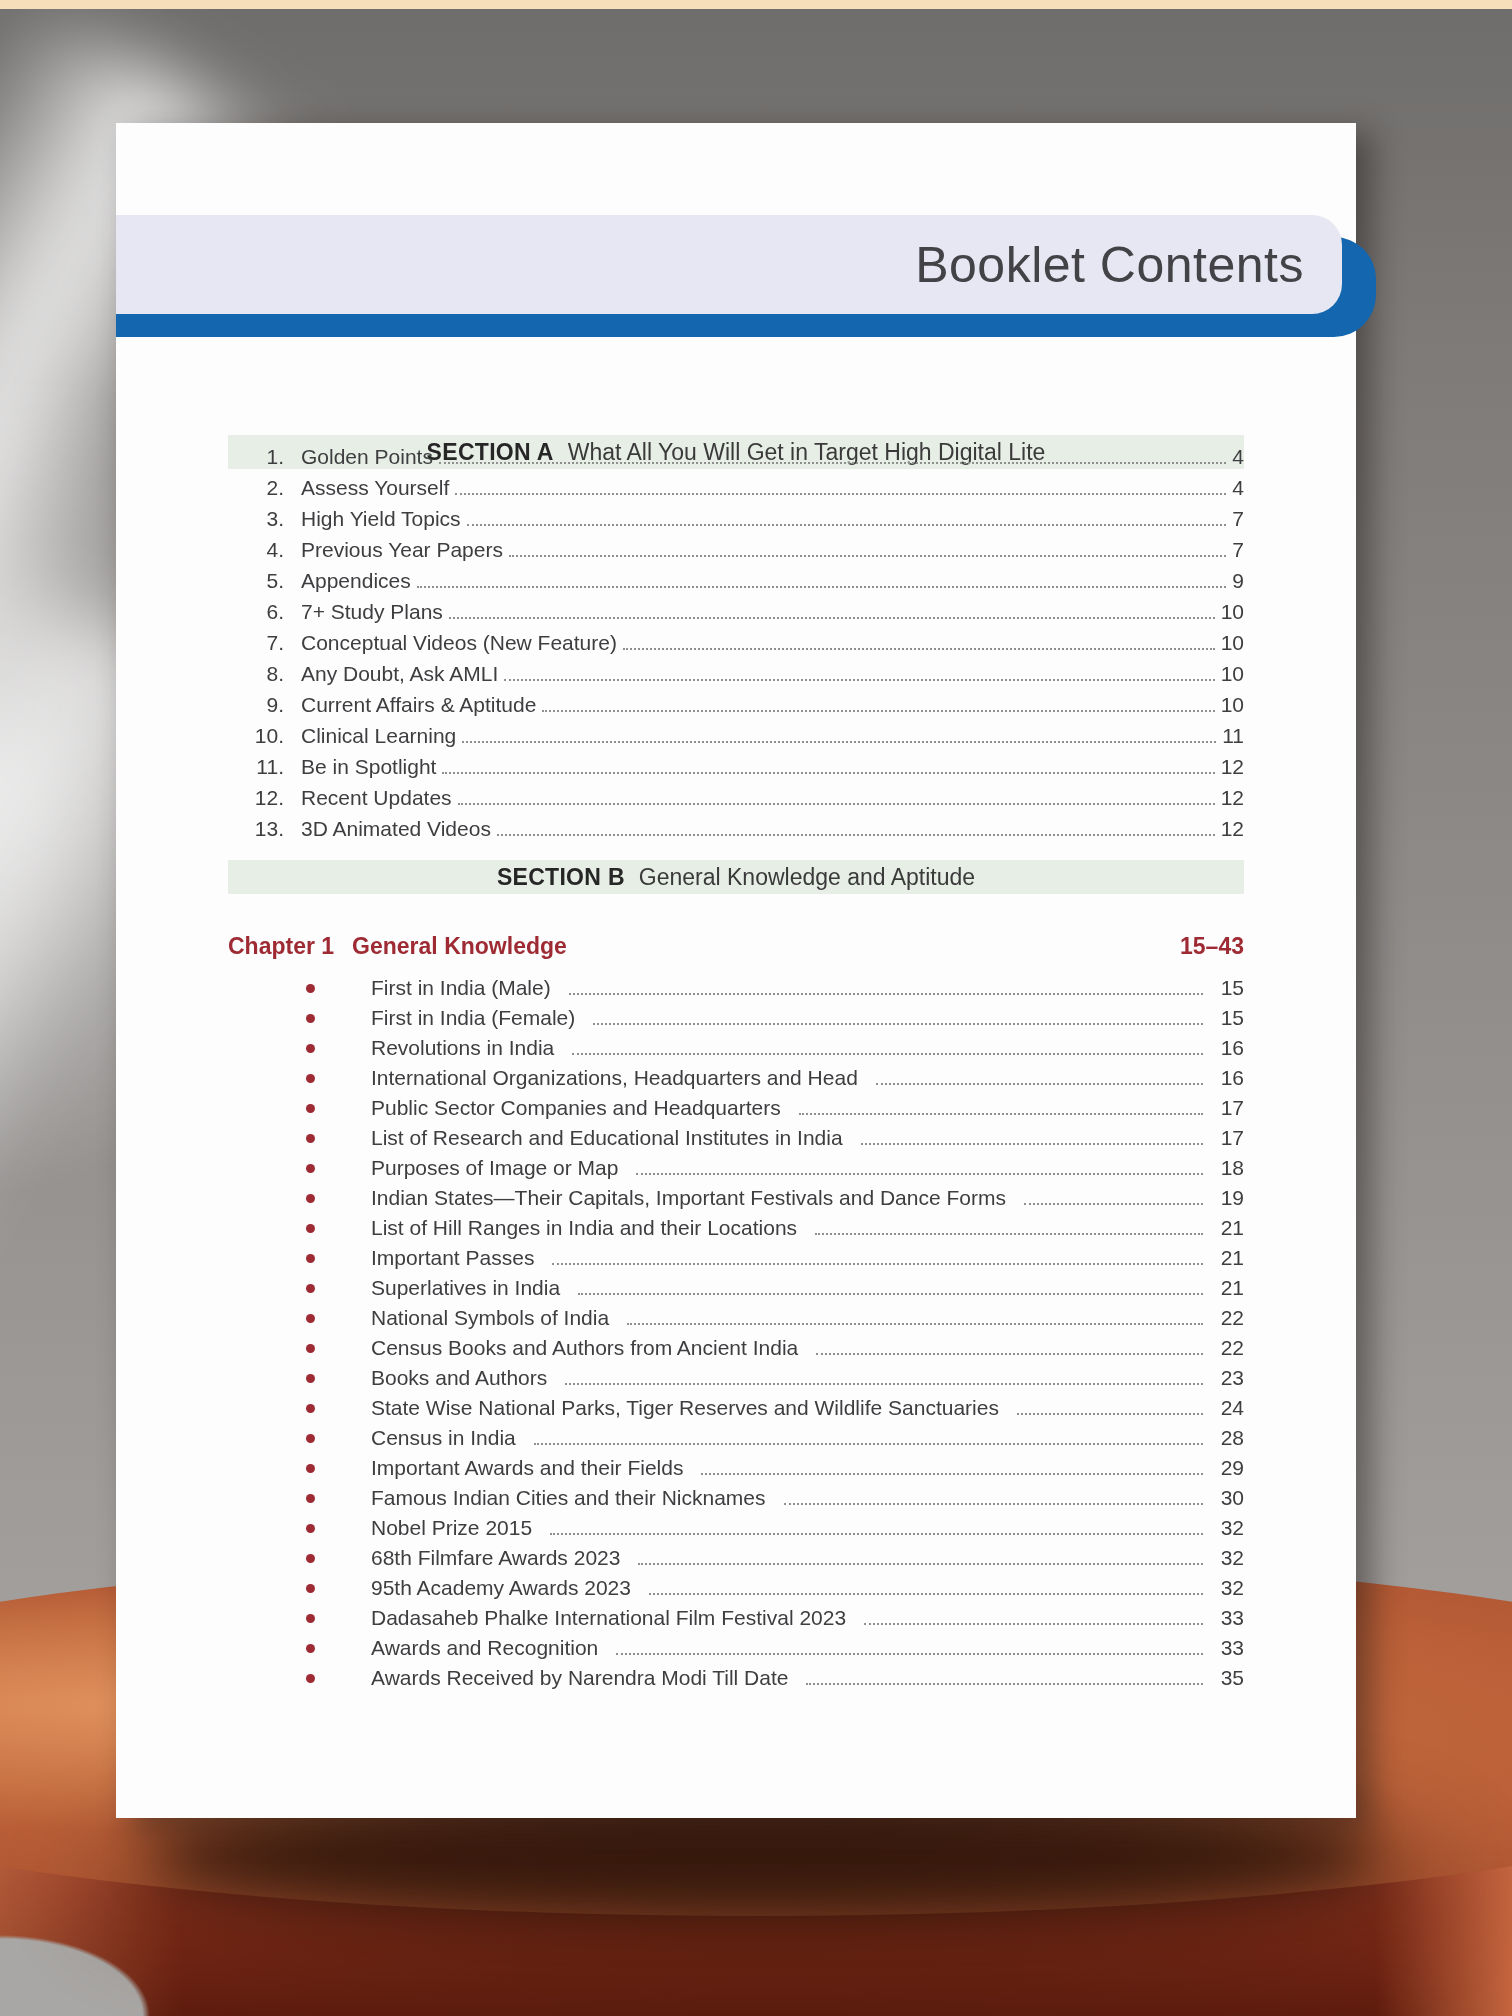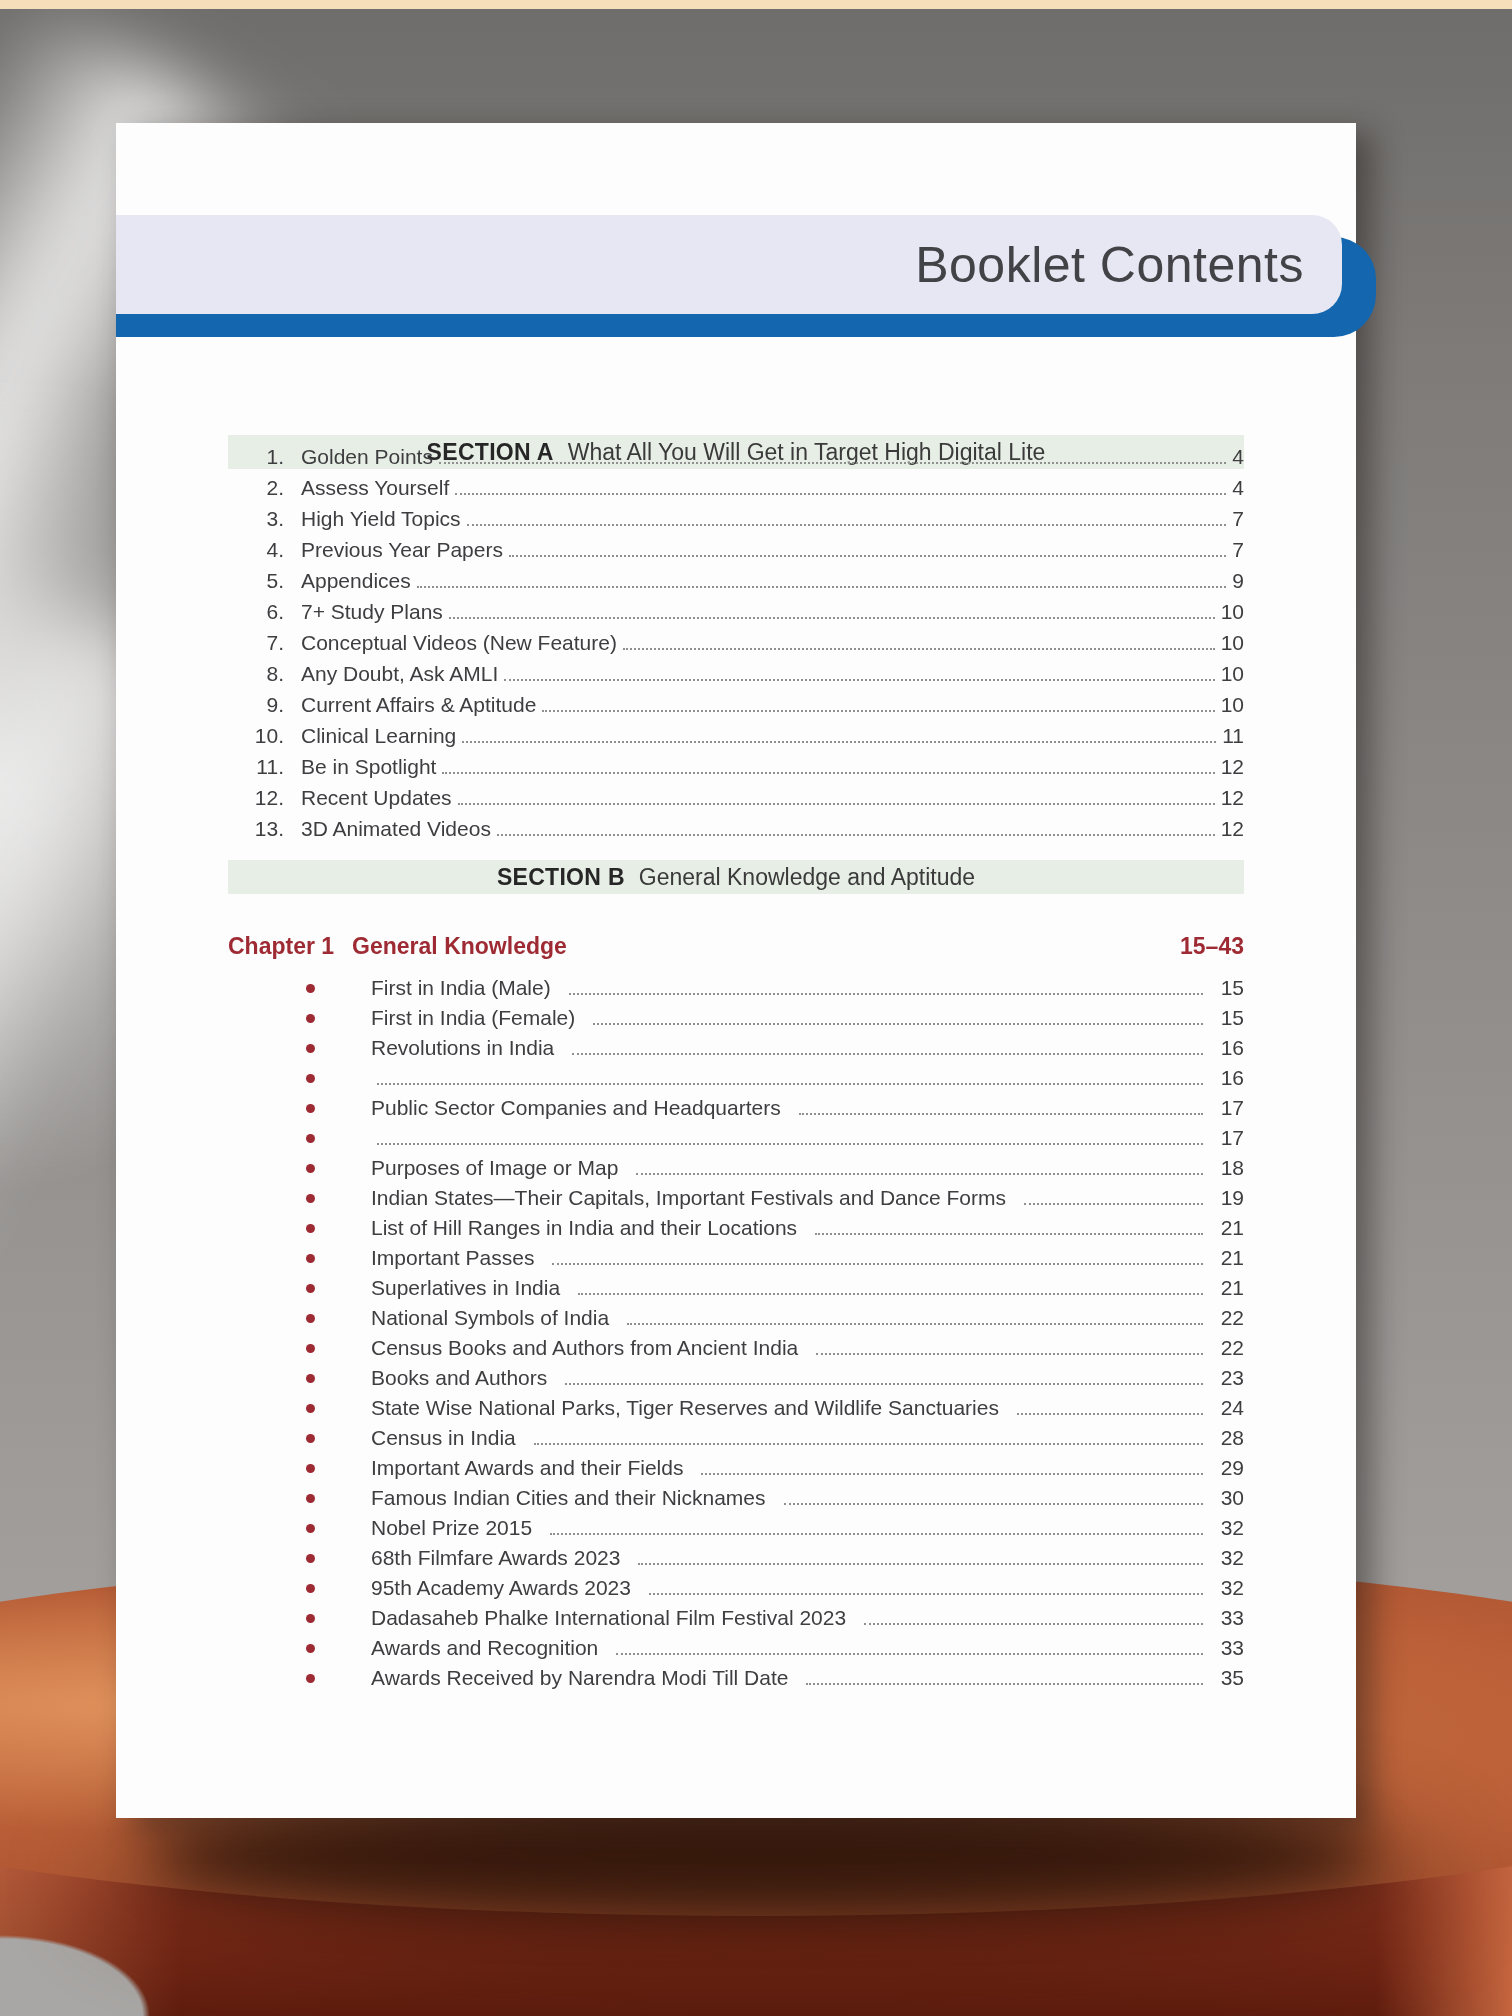--- a/index.html
+++ b/index.html
@@ -256,33 +256,35 @@
 
         <div class="trow">
           <span class="dot"></span>
           <span class="lbl">Revolutions in India</span>
           <span class="leader"></span>
           <span class="pg">16</span>
         </div>
 
         <div class="trow">
           <span class="dot"></span>
+          <span class="lbl">International Organizations, Headquarters and Head</span>
           <span class="leader"></span>
           <span class="pg">16</span>
         </div>
 
         <div class="trow">
           <span class="dot"></span>
           <span class="lbl">Public Sector Companies and Headquarters</span>
           <span class="leader"></span>
           <span class="pg">17</span>
         </div>
 
         <div class="trow">
           <span class="dot"></span>
+          <span class="lbl">List of Research and Educational Institutes in India</span>
           <span class="leader"></span>
           <span class="pg">17</span>
         </div>
 
         <div class="trow">
           <span class="dot"></span>
           <span class="lbl">Purposes of Image or Map</span>
           <span class="leader"></span>
           <span class="pg">18</span>
         </div>

